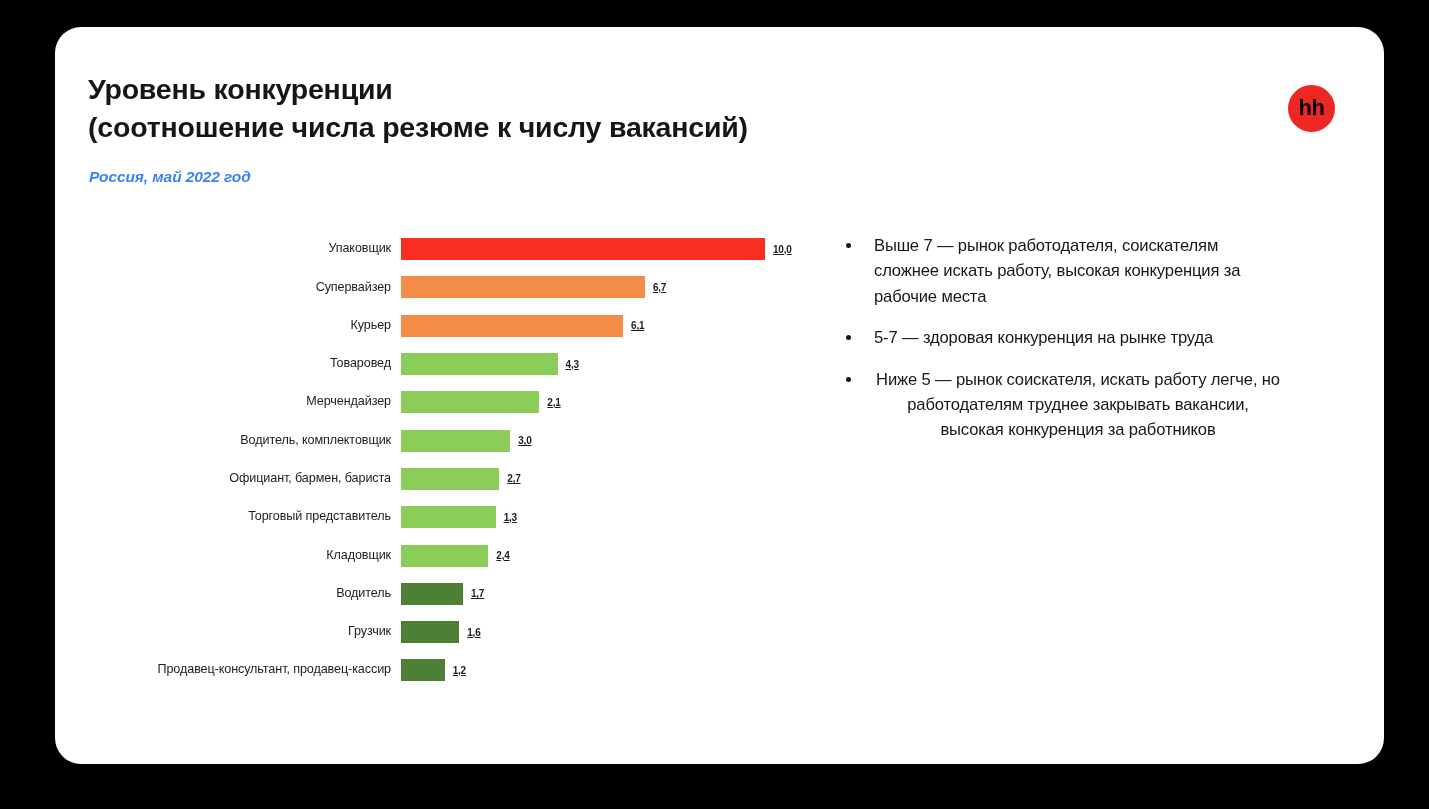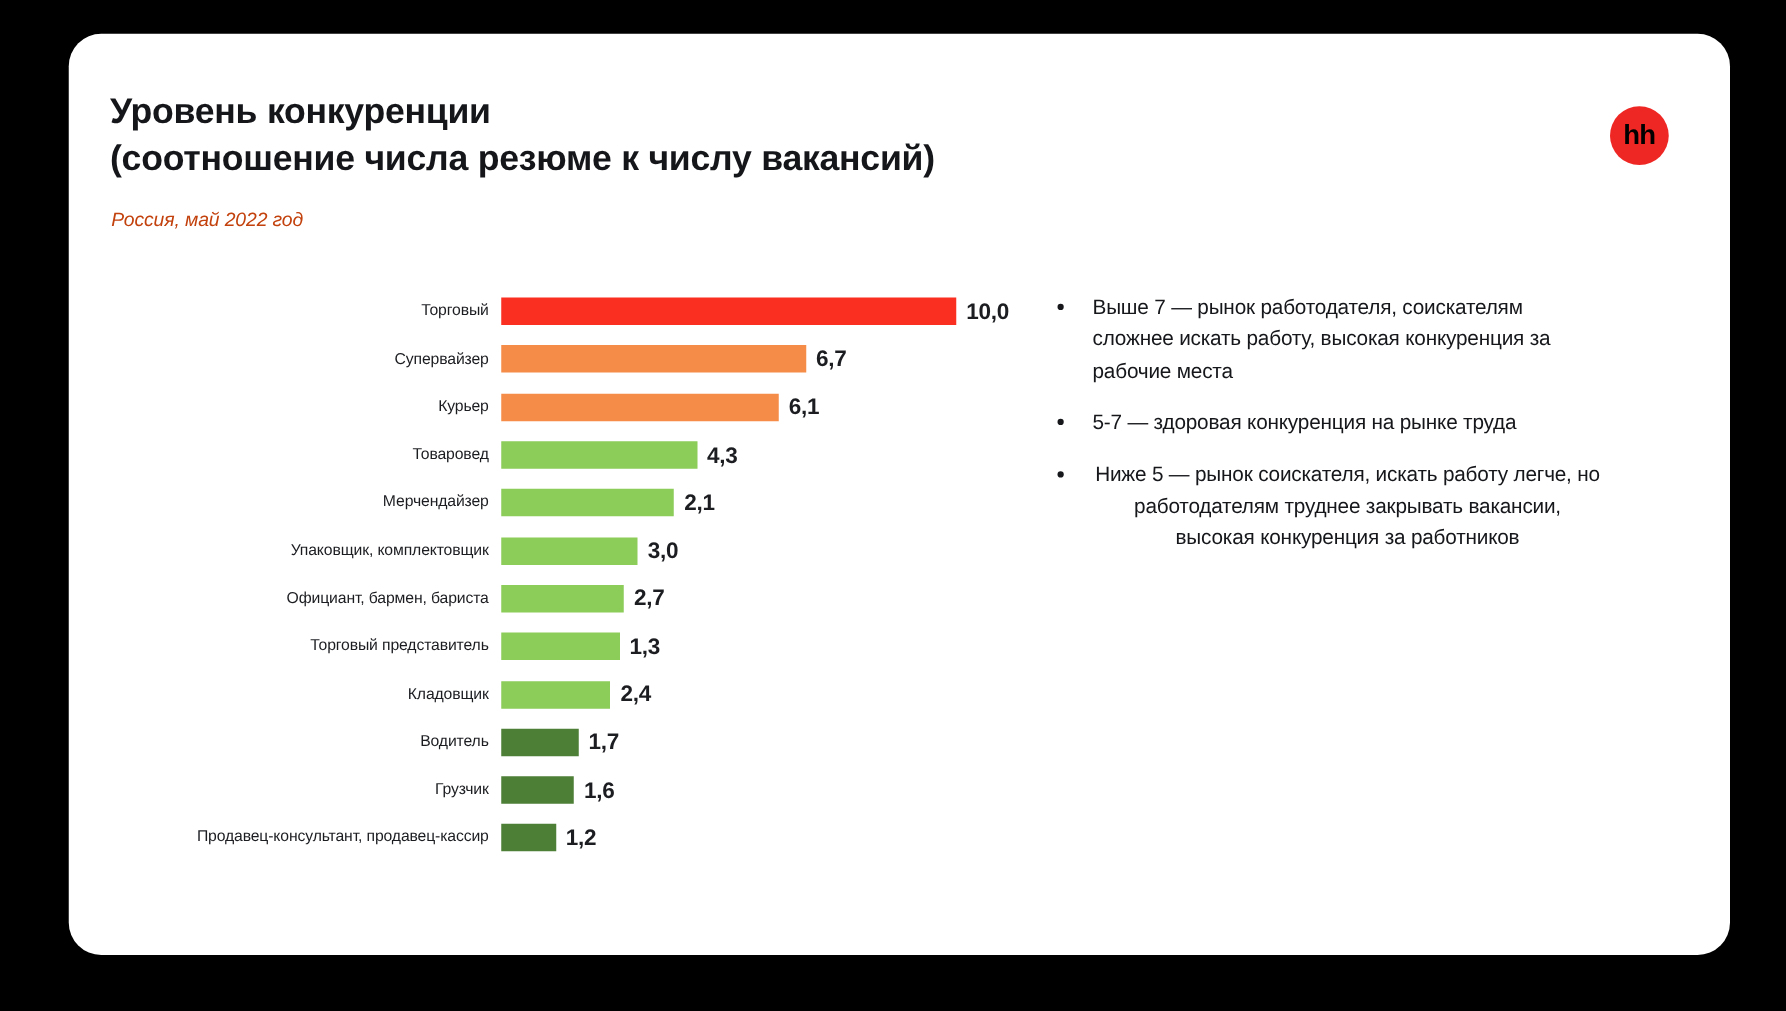--- a/index.html
+++ b/index.html
@@ -42,23 +42,23 @@
     color: #15161a;
     letter-spacing: -0.2px;
   }
   .title-line { display: block; }
 
   .subtitle {
     position: absolute;
     left: 34px;
     top: 141px;
     font-size: 15.5px;
-    font-weight: normal;
+    font-weight: bold;
     font-style: italic;
-    color: #c2410c;
+    color: #3b82f6;
     letter-spacing: -0.1px;
   }
 
   .logo {
     position: absolute;
     left: 1233px;
     top: 58px;
     width: 47px;
     height: 47px;
     border-radius: 50%;
@@ -110,26 +110,27 @@
     display: flex;
     align-items: center;
   }
 
   .bar-fill {
     height: 22px;
     border-radius: 0;
   }
 
   .bar-value {
-    font-size: 18px;
+    font-size: 10px;
     font-weight: bold;
     color: #1c1d21;
     margin-left: 8px;
     white-space: nowrap;
     letter-spacing: -0.2px;
+    text-decoration: underline;
   }
 
   
   .notes {
     position: absolute;
     left: 787px;
     top: 206px;
     width: 440px;
   }
 
@@ -166,21 +167,21 @@
     </div>
 
     <div class="subtitle">Россия, май 2022 год</div>
 
     <div class="logo">
       <span class="logo-text">hh</span>
     </div>
 
     <div class="chart" id="chart">
         <div class="bar-row">
-          <div class="bar-label">Торговый</div>
+          <div class="bar-label">Упаковщик</div>
           <div class="bar-track">
             <div class="bar-fill" style="width: 364px; background: rgb(250, 47, 33);"></div>
             <div class="bar-value">10,0</div>
           </div>
         </div>
         <div class="bar-row">
           <div class="bar-label">Супервайзер</div>
           <div class="bar-track">
             <div class="bar-fill" style="width: 243.88px; background: rgb(245, 140, 71);"></div>
             <div class="bar-value">6,7</div>
@@ -201,21 +202,21 @@
           </div>
         </div>
         <div class="bar-row">
           <div class="bar-label">Мерчендайзер</div>
           <div class="bar-track">
             <div class="bar-fill" style="width: 138.32px; background: rgb(140, 204, 88);"></div>
             <div class="bar-value">2,1</div>
           </div>
         </div>
         <div class="bar-row">
-          <div class="bar-label">Упаковщик, комплектовщик</div>
+          <div class="bar-label">Водитель, комплектовщик</div>
           <div class="bar-track">
             <div class="bar-fill" style="width: 109.2px; background: rgb(140, 204, 88);"></div>
             <div class="bar-value">3,0</div>
           </div>
         </div>
         <div class="bar-row">
           <div class="bar-label">Официант, бармен, бариста</div>
           <div class="bar-track">
             <div class="bar-fill" style="width: 98.28px; background: rgb(140, 204, 88);"></div>
             <div class="bar-value">2,7</div>

